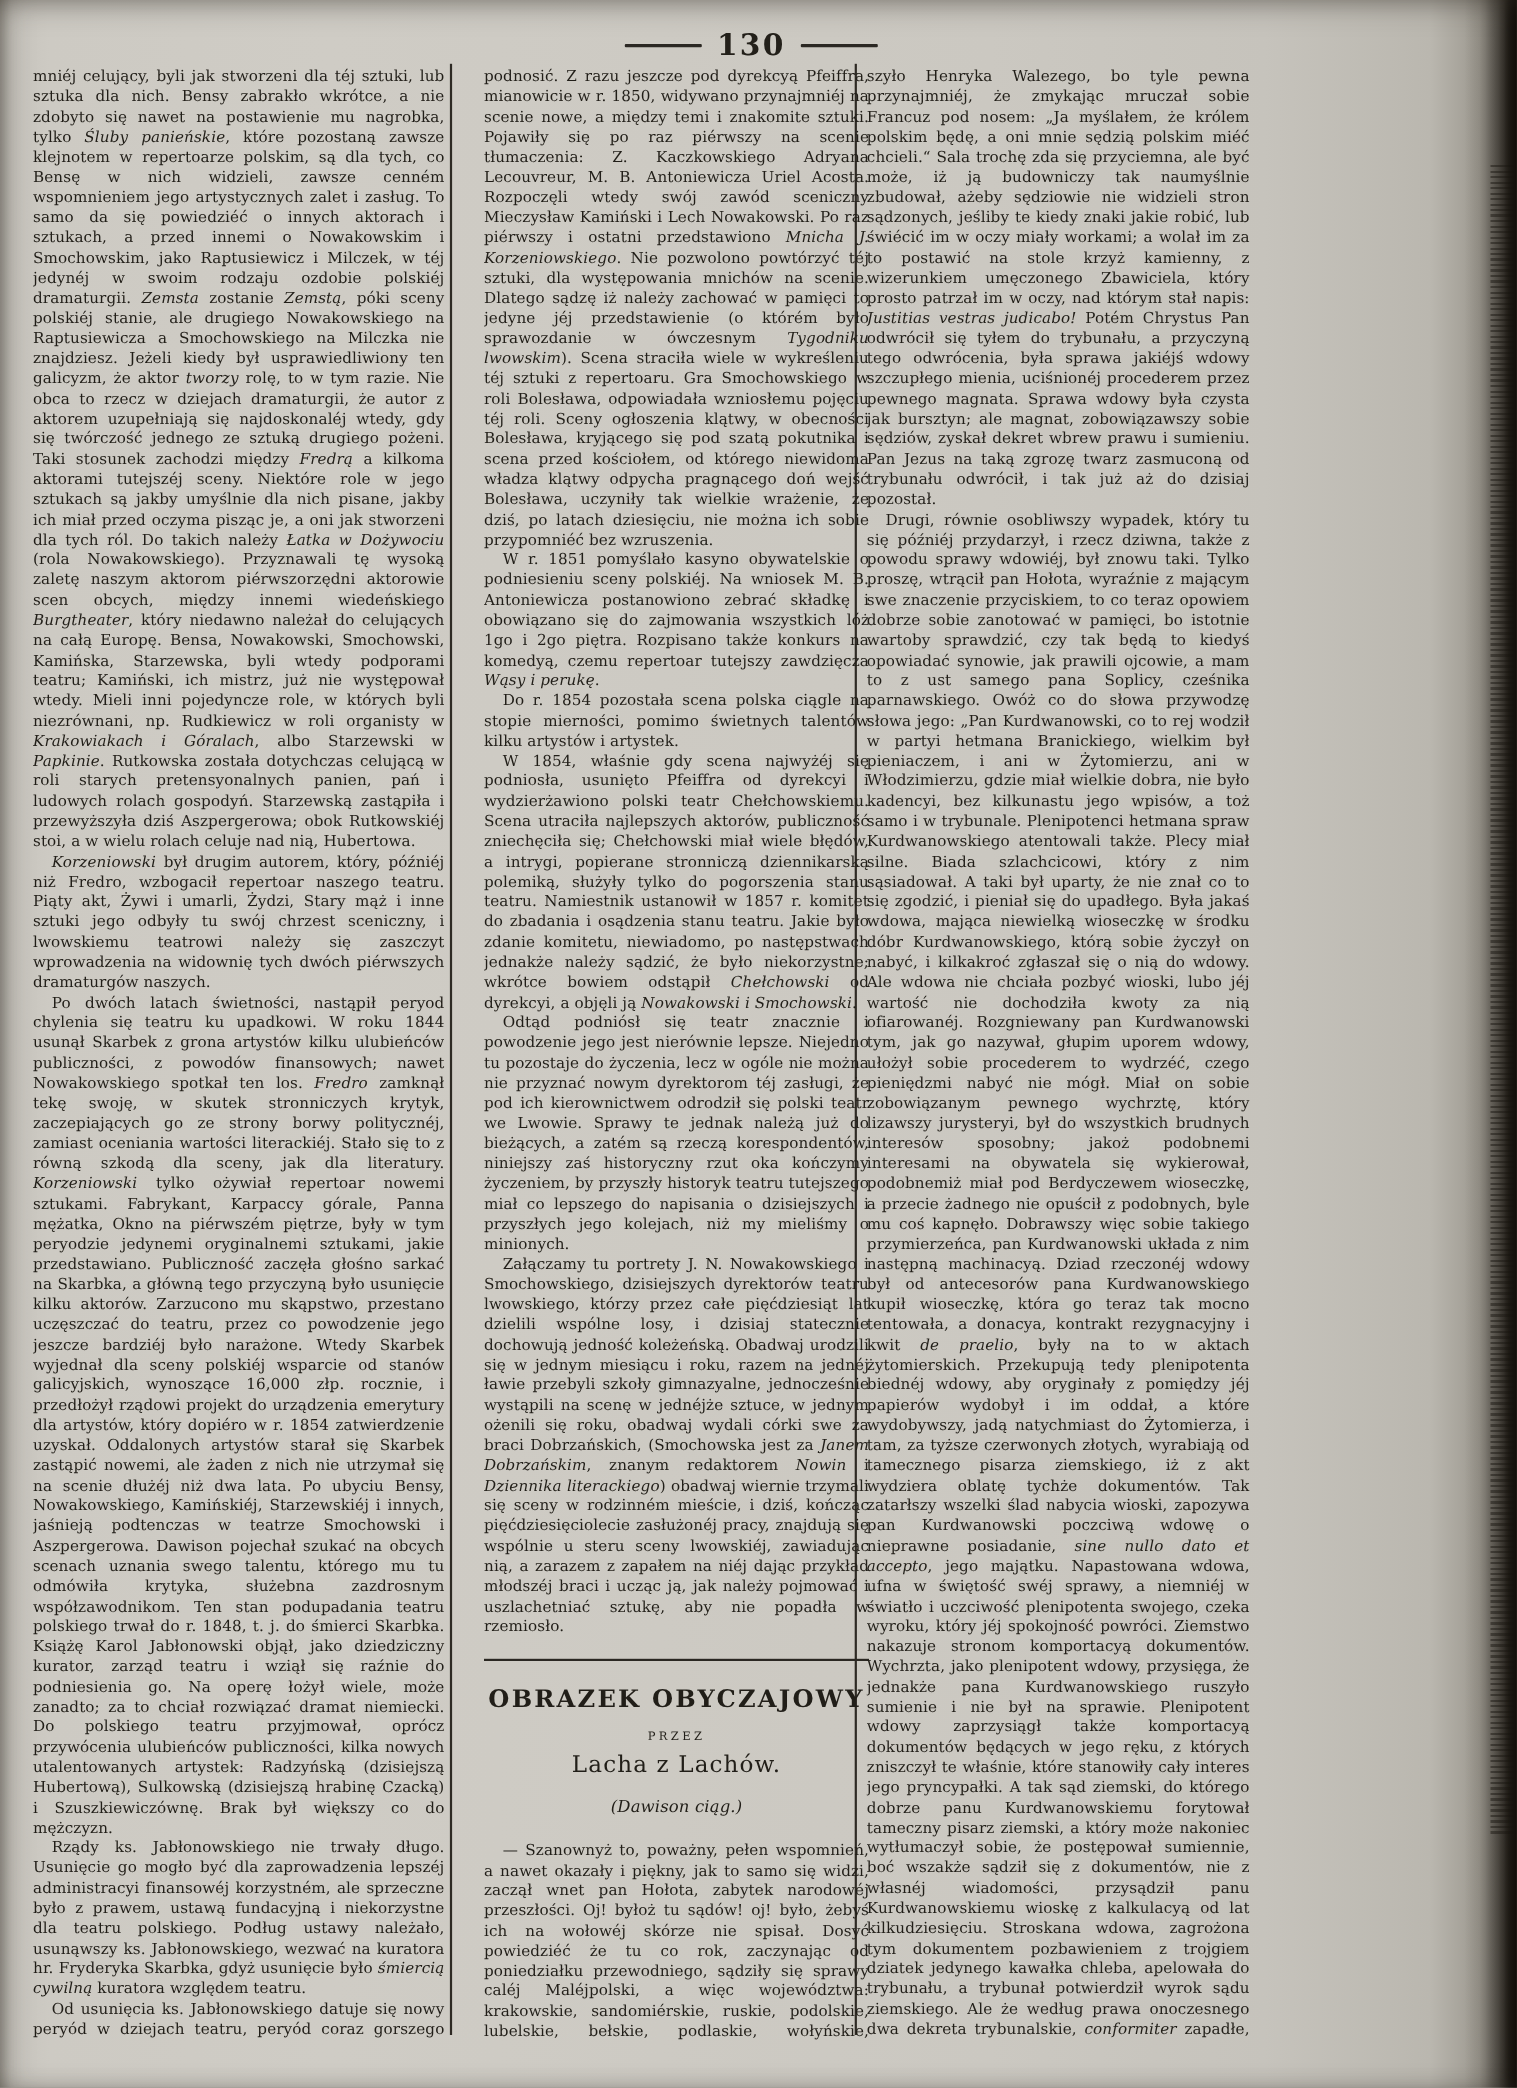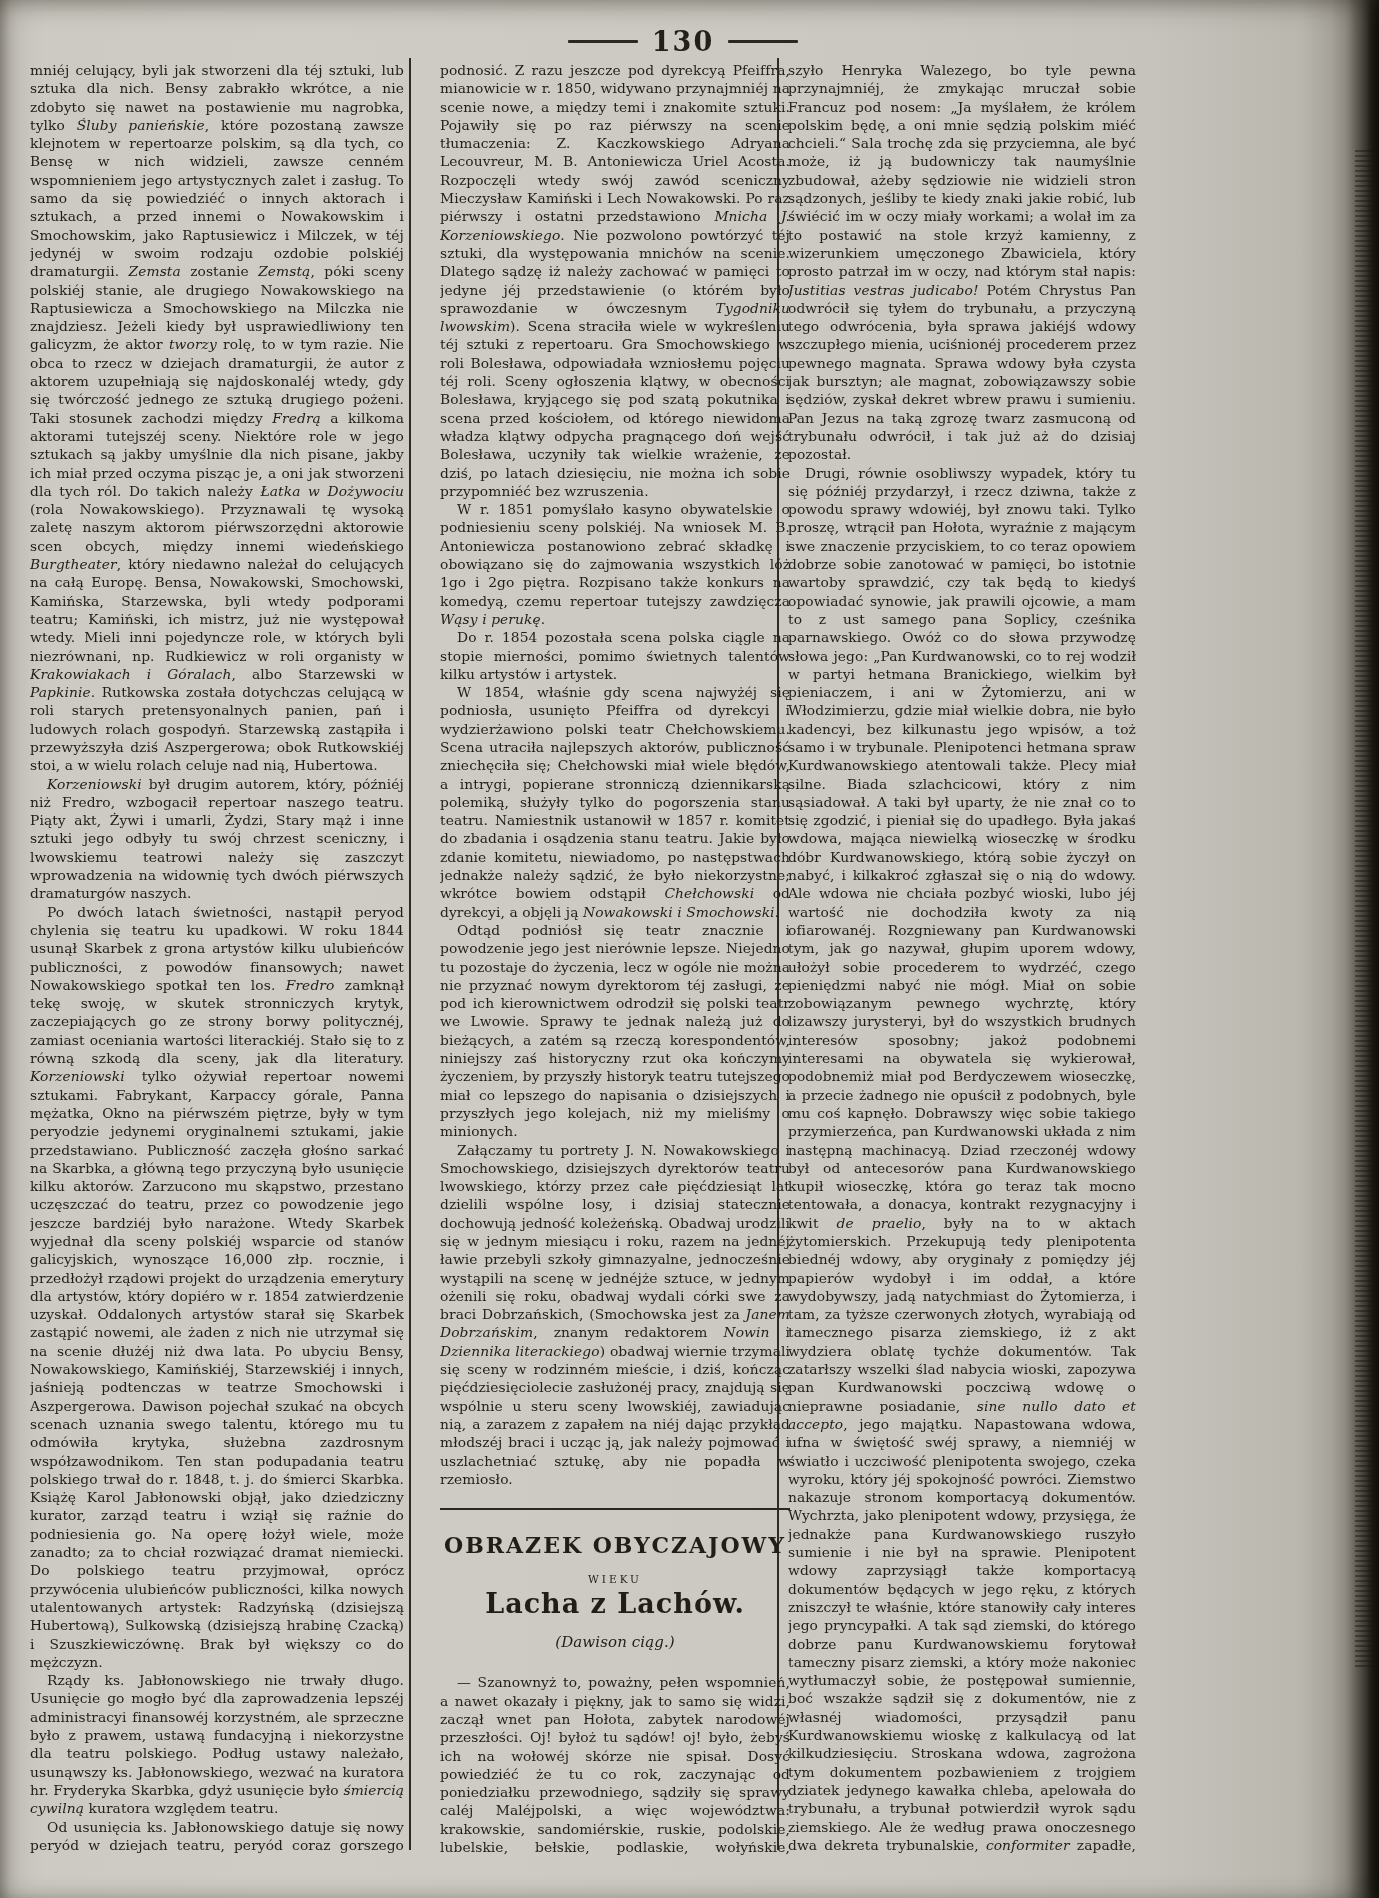--- a/index.html
+++ b/index.html
@@ -42,21 +42,21 @@
     border:none;border-top:2px solid #2a2722;margin:20px 0 26px 0;width:100%;
   }
   .sec{text-align:center;}
   .sec-title{
     font-size:33px;font-weight:bold;letter-spacing:7px;color:#262219;
     text-shadow:2.5px 2.5px 0 rgba(100,95,84,.6);margin:0;
   }
   .sec-sub1{font-size:22px;font-weight:bold;letter-spacing:2px;margin-top:16px;}
   .sec-sub2{font-size:15.5px;letter-spacing:1.5px;margin-top:12px;}
   .sec-by{font-size:10.5px;letter-spacing:3px;margin-top:16px;}
-  .sec-author{font-size:27px;font-weight:bold;letter-spacing:1px;margin-top:6px;}
+  .sec-author{font-size:21px;font-weight:normal;letter-spacing:1px;margin-top:6px;}
   .sec-cont{font-size:15px;font-style:italic;margin-top:20px;}
   .story{margin-top:22px;}
   .edge-shadow{
     position:absolute;right:0;top:0;width:48px;height:100%;pointer-events:none;
     background:linear-gradient(90deg,rgba(0,0,0,0) 0,rgba(50,46,38,.18) 40%,rgba(35,31,25,.55) 75%,rgba(16,13,9,.92) 100%);
   }
   .neighbor-text{
     position:absolute;right:3px;top:150px;width:21px;height:1520px;opacity:.65;
     background:repeating-linear-gradient(to bottom,rgba(22,19,14,.75) 0 2px,rgba(0,0,0,0) 2px 5px);
     filter:blur(.4px);
@@ -93,21 +93,21 @@
         <p class="para ind">Do r. 1854 pozostała scena polska ciągle na stopie mierności, pomimo świetnych talentów kilku artystów i artystek.</p>
         <p class="para ind">W 1854, właśnie gdy scena najwyżéj się podniosła, usunięto Pfeiffra od dyrekcyi i wydzierżawiono polski teatr Chełchowskiemu. Scena utraciła najlepszych aktorów, publiczność zniechęciła się; Chełchowski miał wiele błędów, a intrygi, popierane stronniczą dziennikarską polemiką, służyły tylko do pogorszenia stanu teatru. Namiestnik ustanowił w 1857 r. komitet do zbadania i osądzenia stanu teatru. Jakie było zdanie komitetu, niewiadomo, po następstwach jednakże należy sądzić, że było niekorzystne; wkrótce bowiem odstąpił <i>Chełchowski</i> od dyrekcyi, a objęli ją <i>Nowakowski i Smochowski</i>.</p>
         <p class="para ind">Odtąd podniósł się teatr znacznie i powodzenie jego jest nierównie lepsze. Niejedno tu pozostaje do życzenia, lecz w ogóle nie można nie przyznać nowym dyrektorom téj zasługi, że pod ich kierownictwem odrodził się polski teatr we Lwowie. Sprawy te jednak należą już do bieżących, a zatém są rzeczą korespondentów, niniejszy zaś historyczny rzut oka kończymy życzeniem, by przyszły historyk teatru tutejszego miał co lepszego do napisania o dzisiejszych i przyszłych jego kolejach, niż my mieliśmy o minionych.</p>
         <p class="para ind">Załączamy tu portrety J. N. Nowakowskiego i Smochowskiego, dzisiejszych dyrektorów teatru lwowskiego, którzy przez całe pięćdziesiąt lat dzielili wspólne losy, i dzisiaj statecznie dochowują jedność koleżeńską. Obadwaj urodzili się w jednym miesiącu i roku, razem na jednéj ławie przebyli szkoły gimnazyalne, jednocześnie wystąpili na scenę w jednéjże sztuce, w jednym ożenili się roku, obadwaj wydali córki swe za braci Dobrzańskich, (Smochowska jest za <i>Janem Dobrzańskim</i>, znanym redaktorem <i>Nowin</i> i <i>Dziennika literackiego</i>) obadwaj wiernie trzymali się sceny w rodzinném mieście, i dziś, kończąc pięćdziesięciolecie zasłużonéj pracy, znajdują się wspólnie u steru sceny lwowskiéj, zawiadując nią, a zarazem z zapałem na niéj dając przykład młodszéj braci i ucząc ją, jak należy pojmować i uszlachetniać sztukę, aby nie popadła w rzemiosło.</p>
       </div>
 
     <hr class="section-divider">
 
     <div class="sec">
       <div class="sec-sub1">OBRAZEK OBYCZAJOWY</div>
-      <div class="sec-by">WIEKU</div>
+      <div class="sec-by">PRZEZ</div>
       <div class="sec-author">Lacha z Lachów.</div>
       <div class="sec-cont">(Dawison ciąg.)</div>
     </div>
 
     <div class="story">
         <p class="para ind">— Szanownyż to, poważny, pełen wspomnień, a nawet okazały i piękny, jak to samo się widzi, zaczął wnet pan Hołota, zabytek narodowéj przeszłości. Oj! byłoż tu sądów! oj! było, żebyś ich na wołowéj skórze nie spisał. Dosyć powiedziéć że tu co rok, zaczynając od poniedziałku przewodniego, sądziły się sprawy caléj Maléjpolski, a więc województwa: krakowskie, sandomiérskie, ruskie, podolskie, lubelskie, bełskie, podlaskie, wołyńskie, bracławskie i kijowskie. Mieliż do roboty dosyć sędziowie, i miał też dosyć za swoje i król jegomość, który tym sądom prezydować musiał; jakoż może i prawda że to nam wystra-</p>
       </div>
   </div>
 
   <div class="col" id="col-right">

